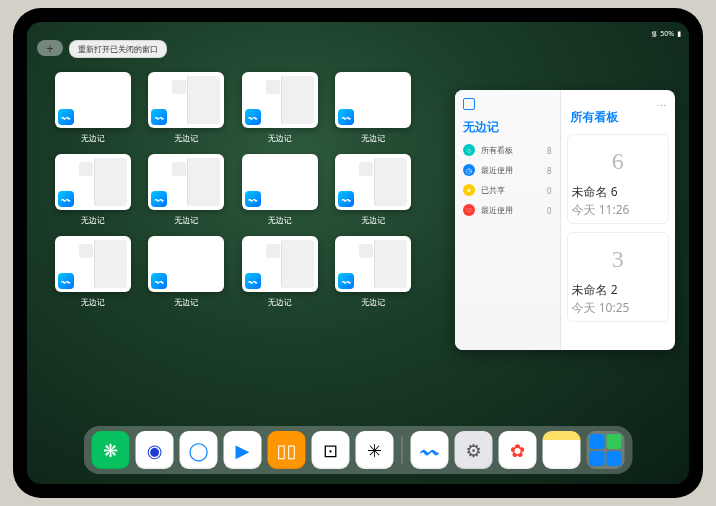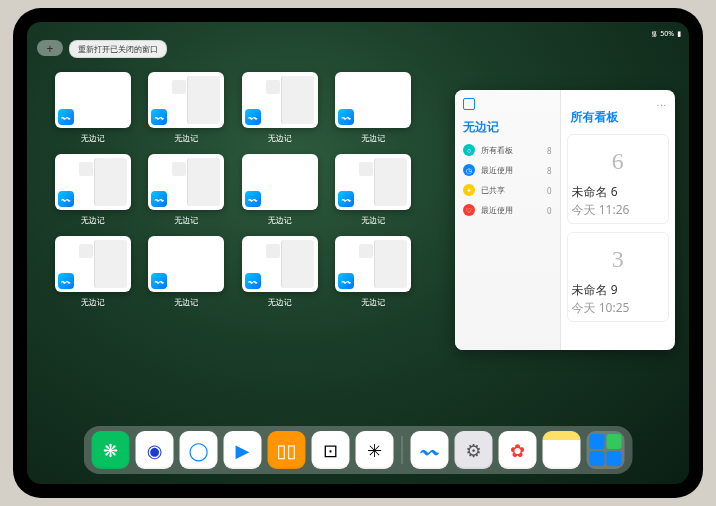--- a/index.html
+++ b/index.html
@@ -315,21 +315,21 @@
       <div class="lw-right">
         <div class="lw-right-title">所有看板</div>
         <div id="lw-boards">
             <div class="board-card">
     <div class="board-thumb">6</div>
     <div class="board-name">未命名 6</div>
     <div class="board-date">今天 11:26</div>
             </div>
             <div class="board-card">
     <div class="board-thumb">3</div>
-    <div class="board-name">未命名 9</div>
+    <div class="board-name">未命名 2</div>
     <div class="board-date">今天 10:25</div>
             </div>
           </div>
       </div>
     </div>
 
     <div class="dock" id="dock">
         <div class="dock-icon" style="background: rgb(7, 193, 96); color: rgb(255, 255, 255);">❋</div>
         <div class="dock-icon" style="background: rgb(255, 255, 255); color: rgb(27, 59, 209);">◉</div>
         <div class="dock-icon" style="background: rgb(255, 255, 255); color: rgb(10, 132, 255);">◯</div>

